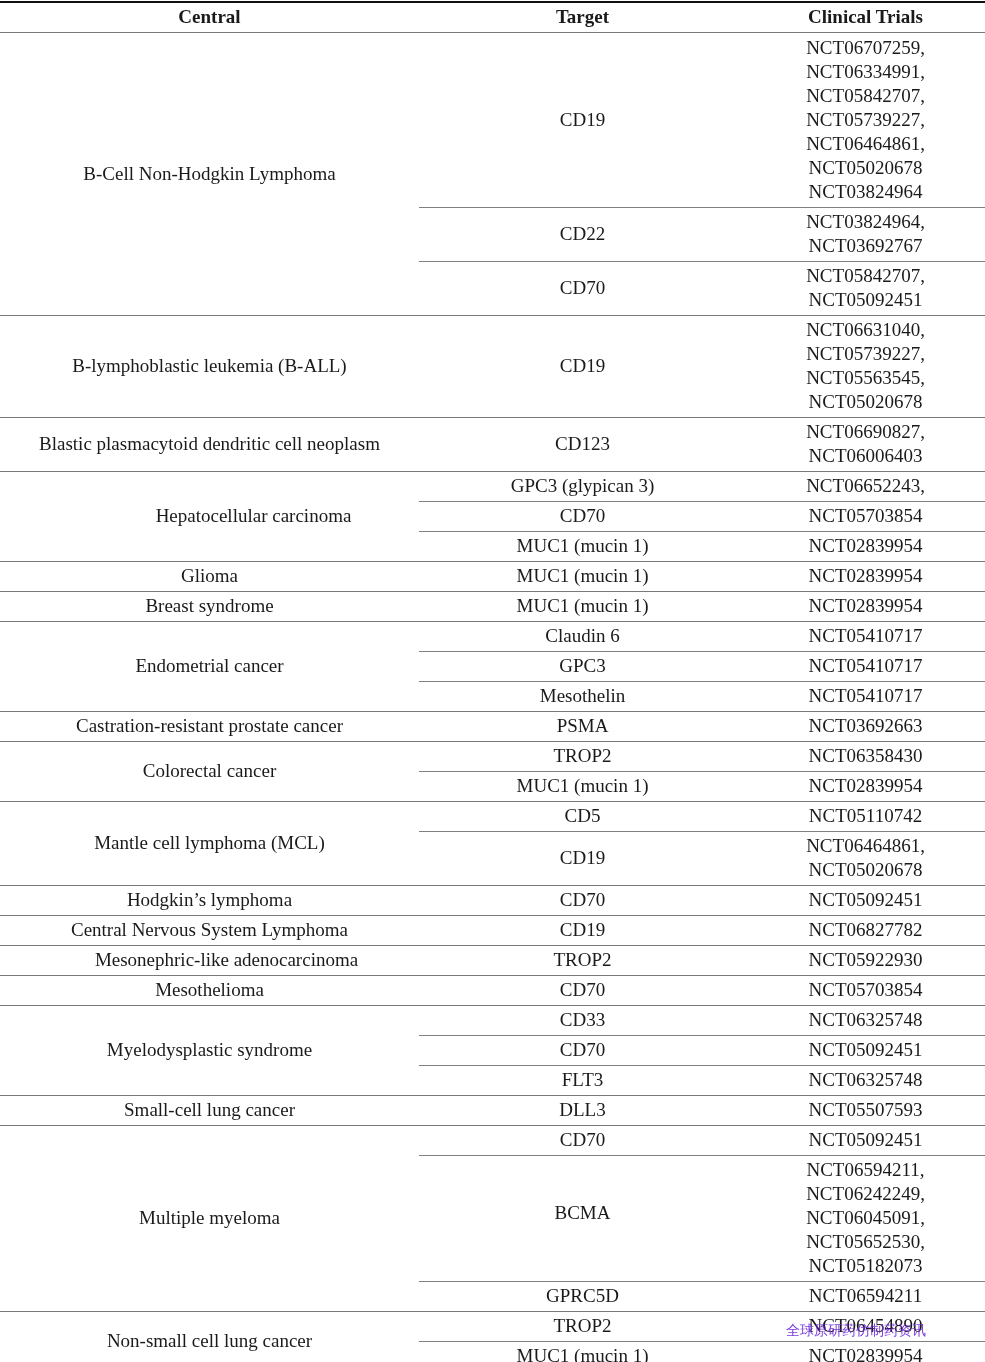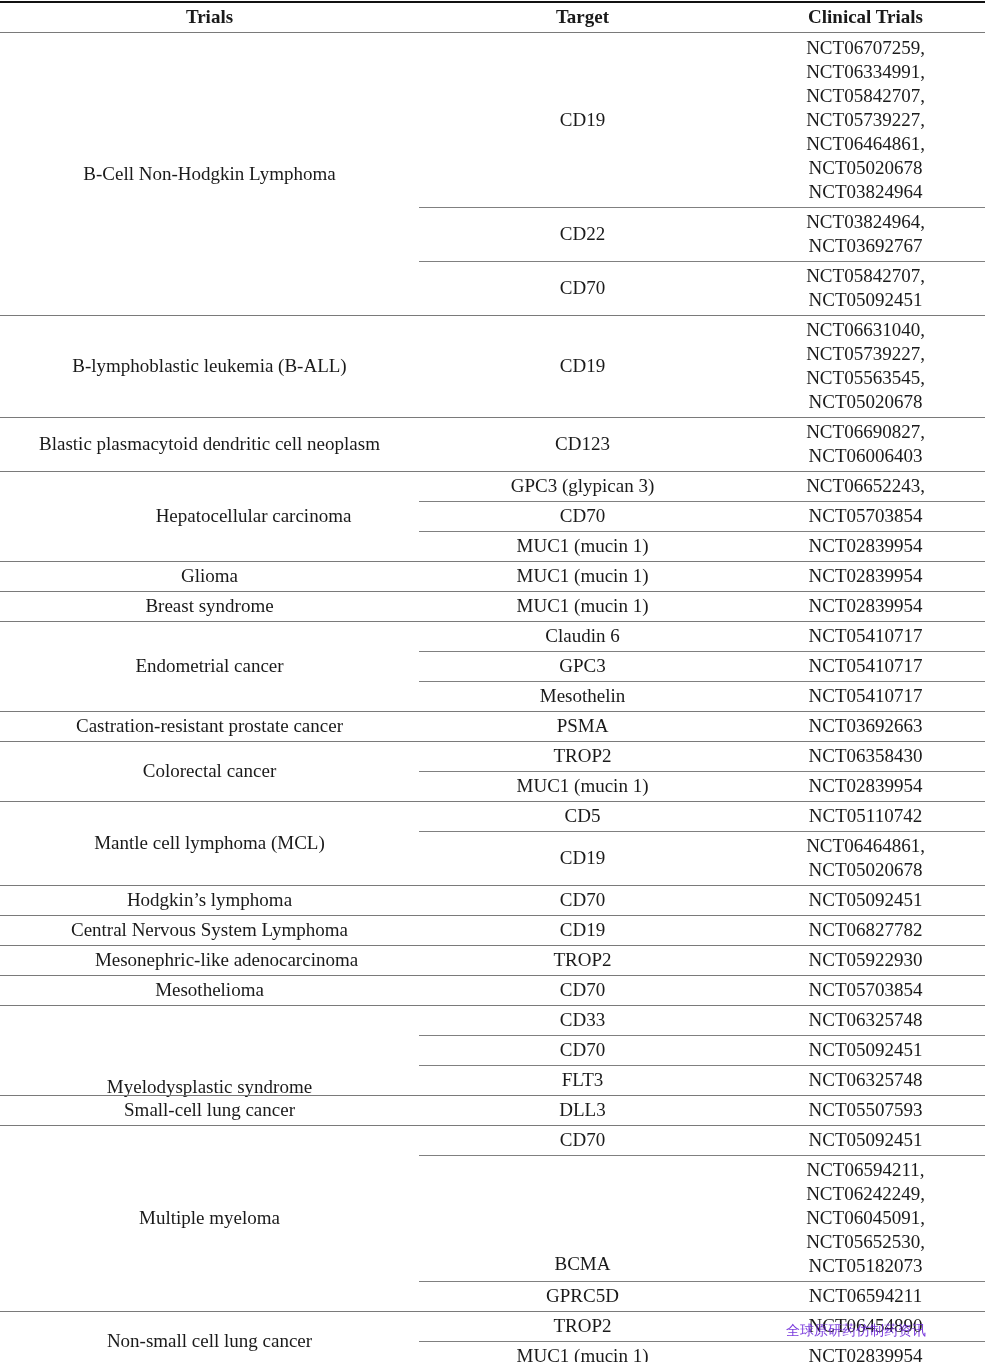--- a/index.html
+++ b/index.html
@@ -18,21 +18,21 @@
   .c-target { left: 419px; width: 327px; }
   .c-trials { left: 746px; width: 239px; }
   #watermark { position: absolute; left: 786px; top: 1322px; font-size: 14px; color: #6d28d9;
                font-family: "DejaVu Sans", sans-serif; white-space: nowrap; opacity: 0.9; letter-spacing: 0px; }
 </style>
 </head>
 <body>
 
 <div id="tbl">
   <div class="hline thick" style="top:1px;left:0;width:985px;"></div>
-  <div class="cell head c-disease" style="top:3px;height:28px;">Trials</div>
+  <div class="cell head c-disease" style="top:3px;height:28px;">Central</div>
   <div class="cell head c-target" style="top:3px;height:28px;">Target</div>
   <div class="cell head c-trials" style="top:3px;height:28px;">Clinical Trials</div>
   <div class="hline" style="top:32px;left:0;width:985px;"></div>
 <div class="cell c-target" style="top: 33px; height: 174px;">CD19</div>
     <div class="cell c-trials" style="top: 33px; height: 174px;">
       <div class="lines">
         <span>NCT06707259,</span>
         <span>NCT06334991,</span>
         <span>NCT05842707,</span>
         <span>NCT05739227,</span>
@@ -223,38 +223,38 @@
         <span>NCT05092451</span>
       </div>
     </div>
     <div class="hline sub" style="top: 1065px; left: 419px; width: 566px;"></div>
     <div class="cell c-target" style="top: 1065px; height: 30px;">FLT3</div>
     <div class="cell c-trials" style="top: 1065px; height: 30px;">
       <div class="lines">
         <span>NCT06325748</span>
       </div>
     </div>
-    <div class="cell c-disease" style="top: 1005px; height: 90px; margin-top: 37px;">Myelodysplastic syndrome</div>
+    <div class="cell c-disease" style="top: 1005px; height: 90px;">Myelodysplastic syndrome</div>
     <div class="hline" style="top: 1095px; left: 0px; width: 985px;"></div>
     <div class="cell c-target" style="top: 1095px; height: 30px;">DLL3</div>
     <div class="cell c-trials" style="top: 1095px; height: 30px;">
       <div class="lines">
         <span>NCT05507593</span>
       </div>
     </div>
     <div class="cell c-disease" style="top: 1095px; height: 30px;">Small-cell lung cancer</div>
     <div class="hline" style="top: 1125px; left: 0px; width: 985px;"></div>
     <div class="cell c-target" style="top: 1125px; height: 30px;">CD70</div>
     <div class="cell c-trials" style="top: 1125px; height: 30px;">
       <div class="lines">
         <span>NCT05092451</span>
       </div>
     </div>
     <div class="hline sub" style="top: 1155px; left: 419px; width: 566px;"></div>
-    <div class="cell c-target" style="top: 1201px; height: 126px;">BCMA</div>
+    <div class="cell c-target" style="top: 1150px; height: 126px;">BCMA</div>
     <div class="cell c-trials" style="top: 1155px; height: 126px;">
       <div class="lines">
         <span>NCT06594211,</span>
         <span>NCT06242249,</span>
         <span>NCT06045091,</span>
         <span>NCT05652530,</span>
         <span>NCT05182073</span>
       </div>
     </div>
     <div class="hline sub" style="top: 1281px; left: 419px; width: 566px;"></div>

